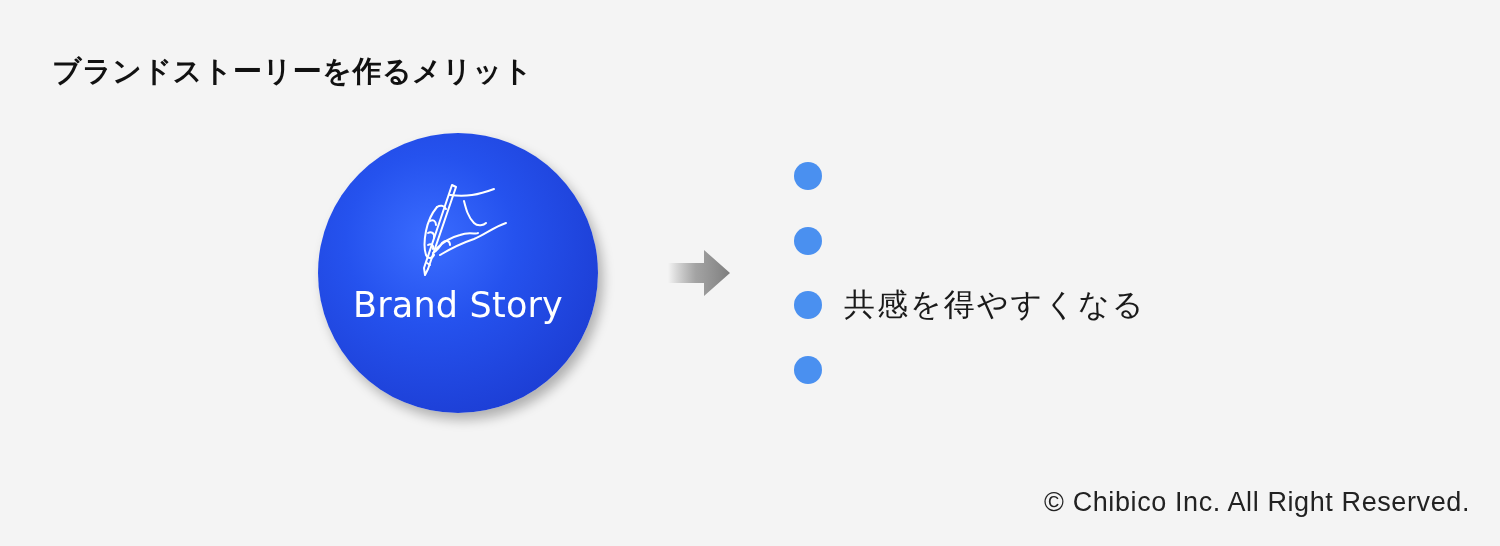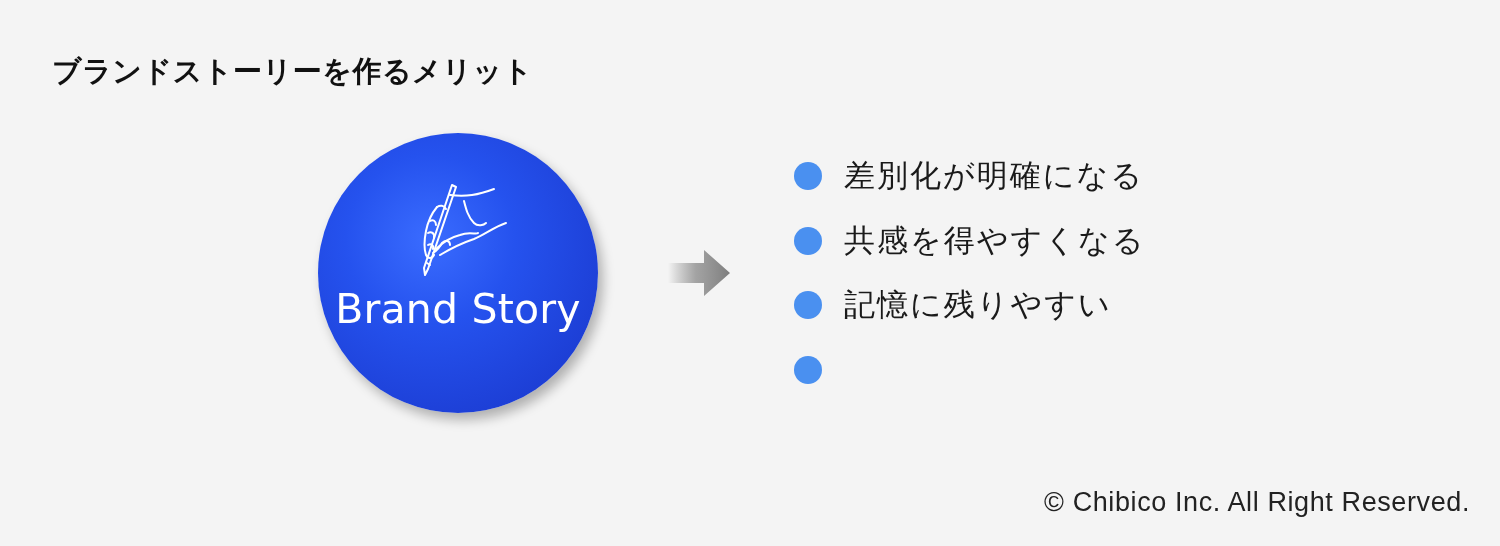--- a/index.html
+++ b/index.html
@@ -43,21 +43,21 @@
       height: 100px;
     }
     .circle .label {
       position: absolute;
       left: 0;
       right: 0;
       top: 152px;
       text-align: center;
       color: #ffffff;
       font-family: "DejaVu Sans", sans-serif;
-      font-size: 41px;
+      font-size: 35px;
       font-weight: normal;
       letter-spacing: 0.2px;
       white-space: nowrap;
     }
     .arrow {
       position: absolute;
       left: 668px;
       top: 249px;
       width: 64px;
       height: 48px;
@@ -134,28 +134,26 @@
       <stop offset="0.45" stop-color="#9a9a9a" stop-opacity="0.9"></stop>
       <stop offset="1" stop-color="#7e7e7e" stop-opacity="1"></stop>
     </linearGradient>
   </defs>
   <path d="M0 14 L36 14 L36 1 L62 24 L36 47 L36 34 L0 34 Z" fill="url(#arrowGrad)"></path>
 </svg>
 
 <ul class="benefits">
   <li class="benefit">
     <span class="bullet"></span>
-    <span class="benefit-text">差別化が明確になる</span>
+  </li>
+  <li class="benefit">
+    <span class="bullet"></span>
   </li>
   <li class="benefit">
     <span class="bullet"></span>
     <span class="benefit-text">共感を得やすくなる</span>
-  </li>
-  <li class="benefit">
-    <span class="bullet"></span>
-    <span class="benefit-text">記憶に残りやすい</span>
   </li>
   <li class="benefit">
     <span class="bullet"></span>
   </li>
 </ul>
 
 <div class="copyright">© Chibico Inc. All Right Reserved.</div>
 
 </body></html>

